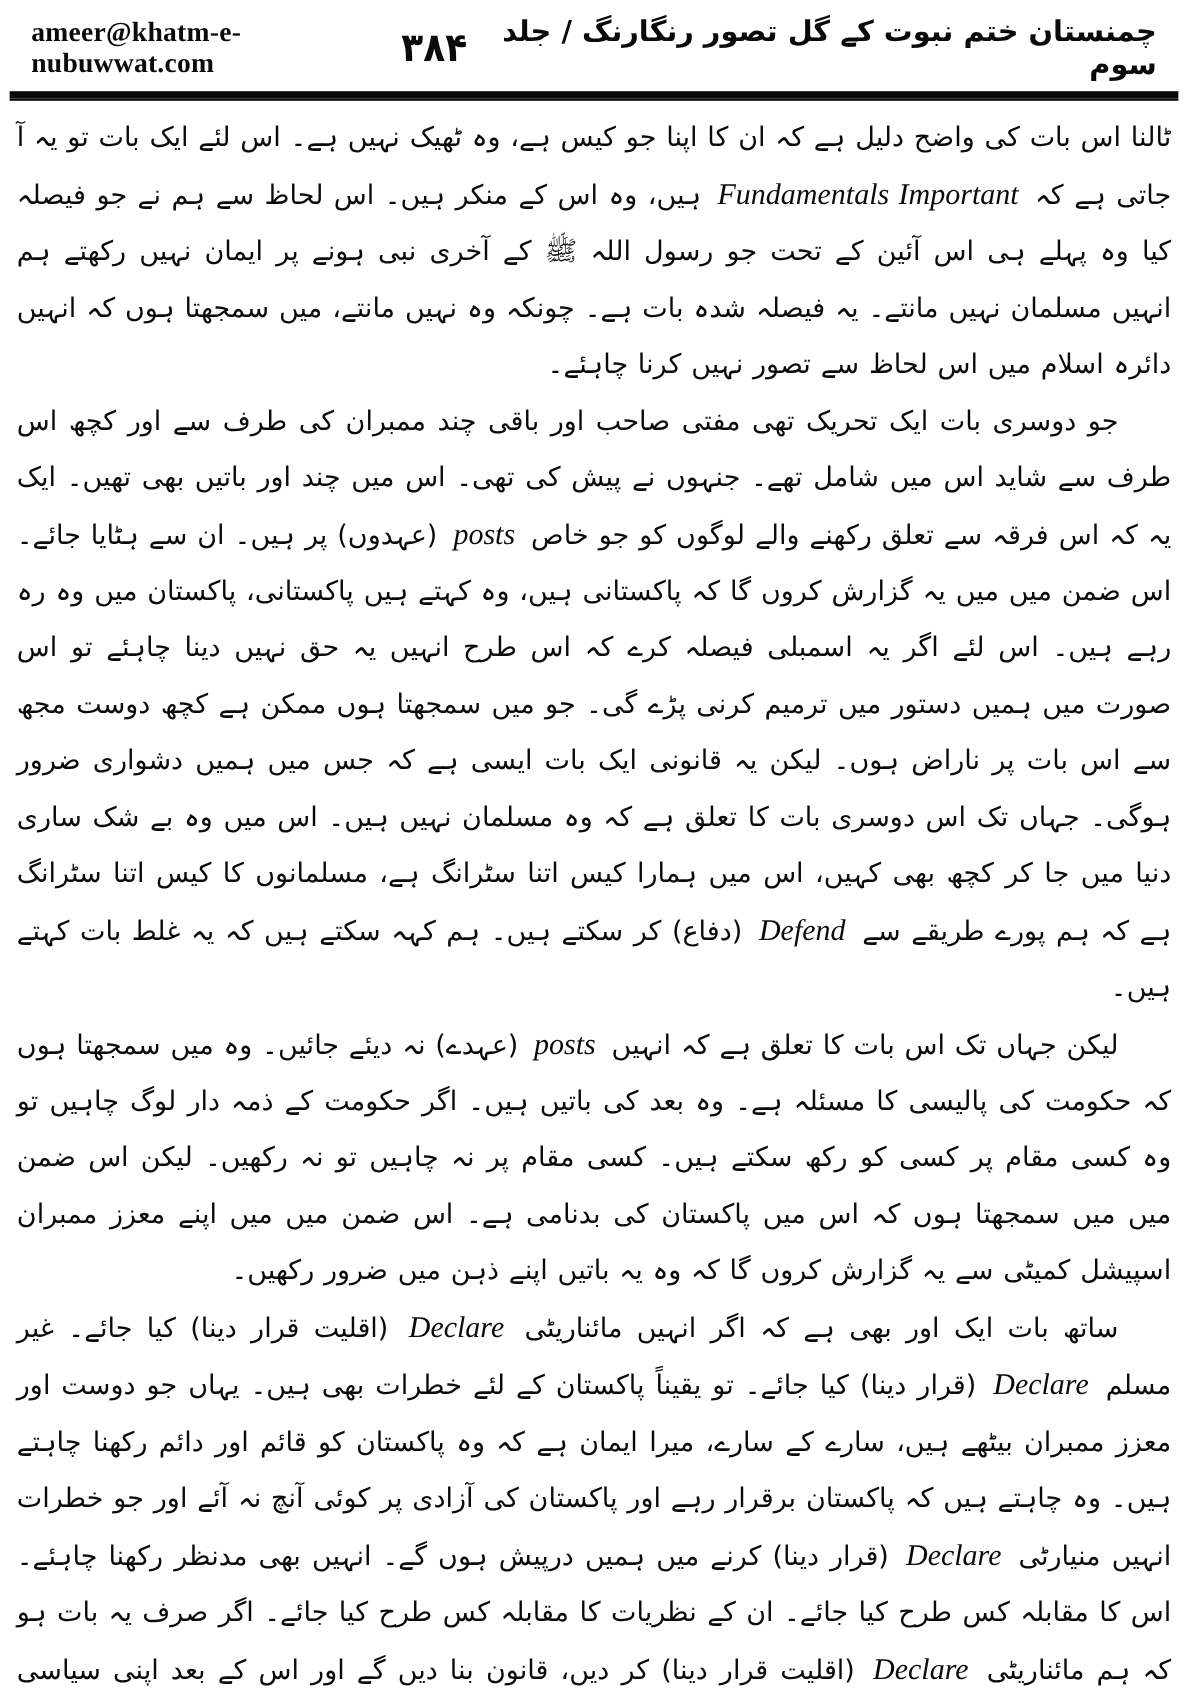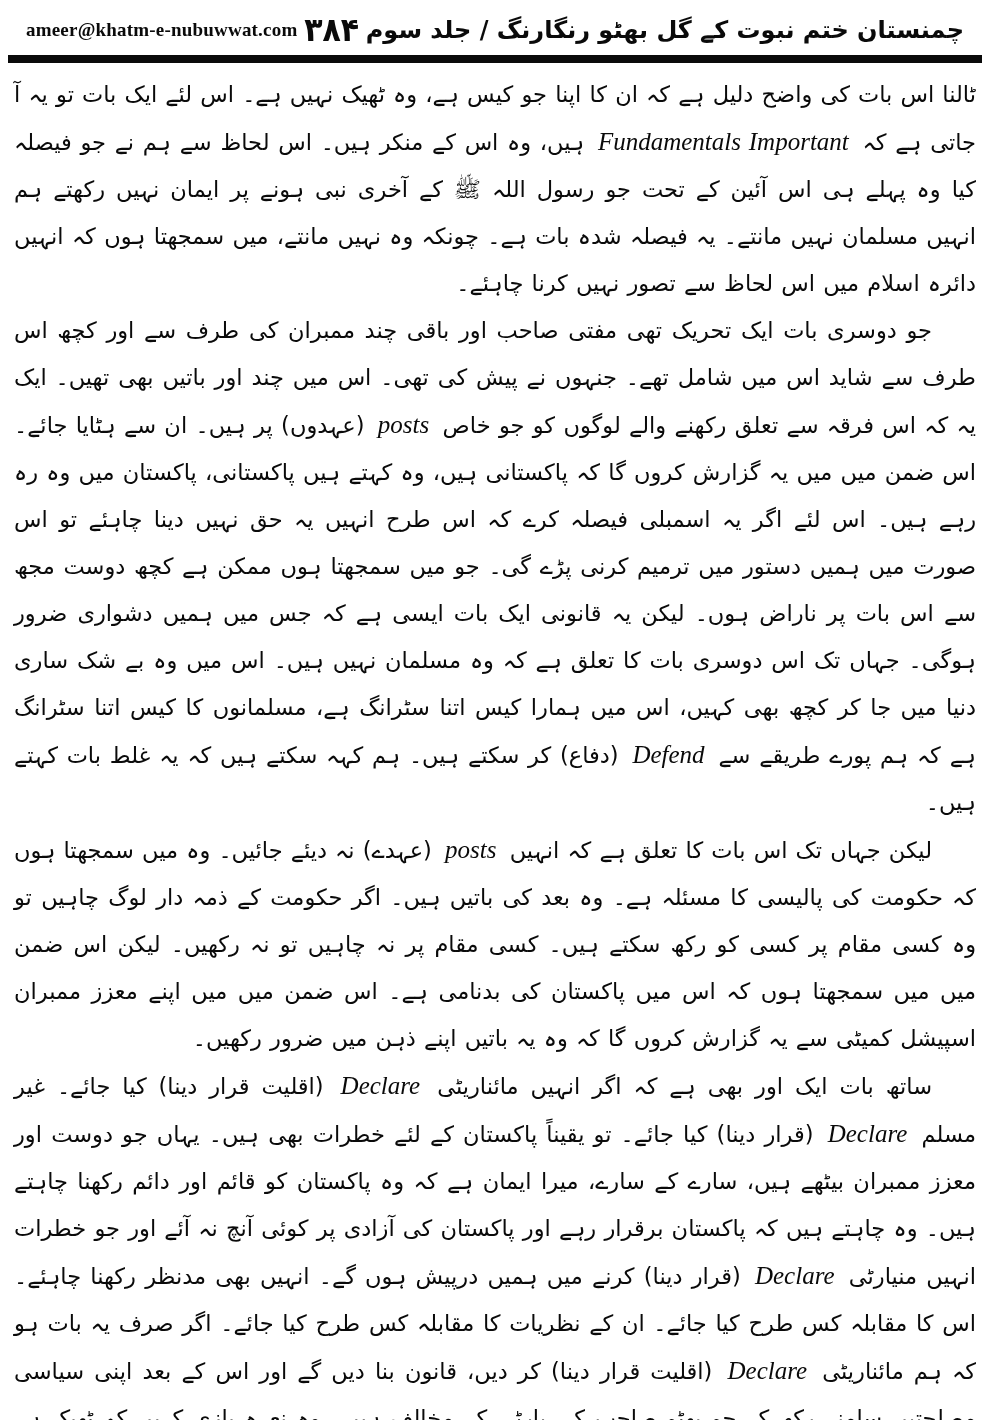--- a/index.html
+++ b/index.html
@@ -14,21 +14,21 @@
     display:flex;flex-direction:column;
     box-sizing:border-box;
   }
   
   .header{
     display:flex;justify-content:space-between;align-items:center;
     padding:12px 26px 4px 26px;
   }
   .email{
     font-family:"Liberation Serif",serif;
-    font-weight:700;font-size:19px;letter-spacing:0.2px;
+    font-weight:700;font-size:23px;letter-spacing:0.2px;
   }
   .page-num{
     font-size:30px;font-weight:700;
     transform:scaleY(1.1);
   }
   .book-title{
     direction:rtl;font-size:24px;font-weight:700;
   }
   .header-rule{
     margin:4px 8px 0 8px;
@@ -62,21 +62,21 @@
   }
 </style>
 </head>
 <body>
 
 <div class="page">
 
   <div class="header">
     <span class="email">ameer@khatm-e-nubuwwat.com</span>
     <span class="page-num">۳۸۴</span>
-    <span class="book-title">چمنستان ختم نبوت کے گل بھٹو رنگارنگ / جلد سوم</span>
+    <span class="book-title">چمنستان ختم نبوت کے گل تصور رنگارنگ / جلد سوم</span>
   </div>
 
   <div class="header-rule"></div>
 
   <div class="content" dir="rtl">
       <p><span class="ur">ٹالنا اس بات کی واضح دلیل ہے کہ ان کا اپنا جو کیس ہے، وہ ٹھیک نہیں ہے۔ اس لئے ایک بات تو یہ آ جاتی ہے کہ</span> <span class="en">Fundamentals  Important</span> <span class="ur">ہیں، وہ اس کے منکر ہیں۔ اس لحاظ سے ہم نے جو فیصلہ کیا وہ پہلے ہی اس آئین کے تحت جو رسول اللہ ﷺ کے آخری نبی ہونے پر ایمان نہیں رکھتے ہم انہیں مسلمان نہیں مانتے۔ یہ فیصلہ شدہ بات ہے۔ چونکہ وہ نہیں مانتے، میں سمجھتا ہوں کہ انہیں دائرہ اسلام میں اس لحاظ سے تصور نہیں کرنا چاہئے۔</span></p>
       <p class="indent"><span class="ur">جو دوسری بات ایک تحریک تھی مفتی صاحب اور باقی چند ممبران کی طرف سے اور کچھ اس طرف سے شاید اس میں شامل تھے۔ جنہوں نے پیش کی تھی۔ اس میں چند اور باتیں بھی تھیں۔ ایک یہ کہ اس فرقہ سے تعلق رکھنے والے لوگوں کو جو خاص</span> <span class="en">posts</span> <span class="ur">(عہدوں) پر ہیں۔ ان سے ہٹایا جائے۔ اس ضمن میں میں یہ گزارش کروں گا کہ پاکستانی ہیں، وہ کہتے ہیں پاکستانی، پاکستان میں وہ رہ رہے ہیں۔ اس لئے اگر یہ اسمبلی فیصلہ کرے کہ اس طرح انہیں یہ حق نہیں دینا چاہئے تو اس صورت میں ہمیں دستور میں ترمیم کرنی پڑے گی۔ جو میں سمجھتا ہوں ممکن ہے کچھ دوست مجھ سے اس بات پر ناراض ہوں۔ لیکن یہ قانونی ایک بات ایسی ہے کہ جس میں ہمیں دشواری ضرور ہوگی۔ جہاں تک اس دوسری بات کا تعلق ہے کہ وہ مسلمان نہیں ہیں۔ اس میں وہ بے شک ساری دنیا میں جا کر کچھ بھی کہیں، اس میں ہمارا کیس اتنا سٹرانگ ہے، مسلمانوں کا کیس اتنا سٹرانگ ہے کہ ہم پورے طریقے سے</span> <span class="en">Defend</span> <span class="ur">(دفاع) کر سکتے ہیں۔ ہم کہہ سکتے ہیں کہ یہ غلط بات کہتے ہیں۔</span></p>
       <p class="indent"><span class="ur">لیکن جہاں تک اس بات کا تعلق ہے کہ انہیں</span> <span class="en">posts</span> <span class="ur">(عہدے) نہ دیئے جائیں۔ وہ میں سمجھتا ہوں کہ حکومت کی پالیسی کا مسئلہ ہے۔ وہ بعد کی باتیں ہیں۔ اگر حکومت کے ذمہ دار لوگ چاہیں تو وہ کسی مقام پر کسی کو رکھ سکتے ہیں۔ کسی مقام پر نہ چاہیں تو نہ رکھیں۔ لیکن اس ضمن میں میں سمجھتا ہوں کہ اس میں پاکستان کی بدنامی ہے۔ اس ضمن میں میں اپنے معزز ممبران اسپیشل کمیٹی سے یہ گزارش کروں گا کہ وہ یہ باتیں اپنے ذہن میں ضرور رکھیں۔</span></p>
       <p class="indent"><span class="ur">ساتھ بات ایک اور بھی ہے کہ اگر انہیں مائناریٹی</span> <span class="en">Declare</span> <span class="ur">(اقلیت قرار دینا) کیا جائے۔ غیر مسلم</span> <span class="en">Declare</span> <span class="ur">(قرار دینا) کیا جائے۔ تو یقیناً پاکستان کے لئے خطرات بھی ہیں۔ یہاں جو دوست اور معزز ممبران بیٹھے ہیں، سارے کے سارے، میرا ایمان ہے کہ وہ پاکستان کو قائم اور دائم رکھنا چاہتے ہیں۔ وہ چاہتے ہیں کہ پاکستان برقرار رہے اور پاکستان کی آزادی پر کوئی آنچ نہ آئے اور جو خطرات انہیں منیارٹی</span> <span class="en">Declare</span> <span class="ur">(قرار دینا) کرنے میں ہمیں درپیش ہوں گے۔ انہیں بھی مدنظر رکھنا چاہئے۔ اس کا مقابلہ کس طرح کیا جائے۔ ان کے نظریات کا مقابلہ کس طرح کیا جائے۔ اگر صرف یہ بات ہو کہ ہم مائناریٹی</span> <span class="en">Declare</span> <span class="ur">(اقلیت قرار دینا) کر دیں، قانون بنا دیں گے اور اس کے بعد اپنی سیاسی مصلحتیں سامنے رکھ کر جو بھٹو صاحب کی پارٹی کے مخالف ہیں۔ وہ نعرہ بازی کریں کہ ٹھیک ہے کہ اب داؤ پر لگا ہوا ہے۔ حالات خراب ہیں۔ ہم تو تماشائی بن کر بیٹھیں یا جو اپنے سیاسی مفادات کی خاطر کچھ اس طرح کے طریق کار کو اختیار کریں تو یقیناً میں سمجھتا ہوں کہ پاکستان کو اتنا بڑا نقصان ہوگا اور جس مقصد کو ہم یہاں لے کر بیٹھے ہیں، شاید وہ بھی ضائع ہو جائے۔ شاید وہ حقیقی مسلمان جس کے لئے آج آپ جن کے حقوق کی خاطر یہاں بیٹھ کر سوچ بچار کر رہے ہیں شاید ان کی وہ بات بھی نہ بن سکے۔ اس لئے اس بات کو بھی ہمیں مدنظر رکھنا ہوگا اور ساتھ ساتھ یہ بھی اگر تصور کر لینا کہ جتنے احمدی ہیں سارے کے سارے وہ اچھے پاکستانی نہیں ہو سکتے۔ یہ بھی میں سمجھتا ہوں کہ بات غلط ہے۔ ممکن ہے کہ کچھ لوگ، جس طرح میں نے</span></p>
     </div>

